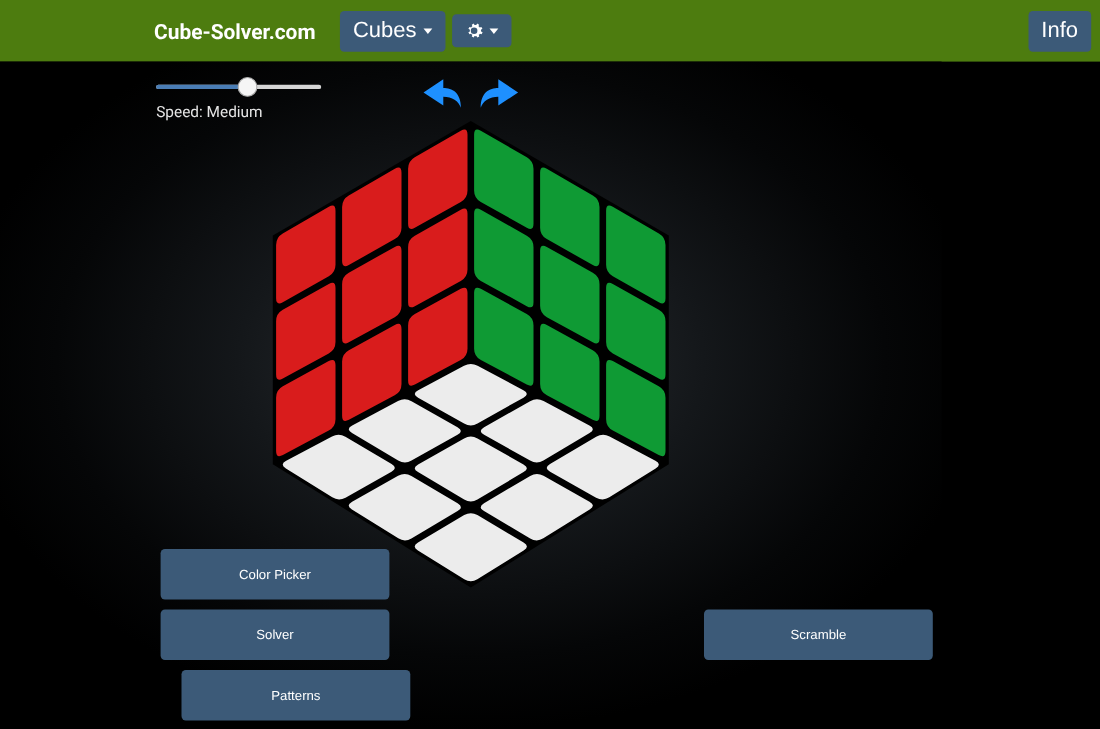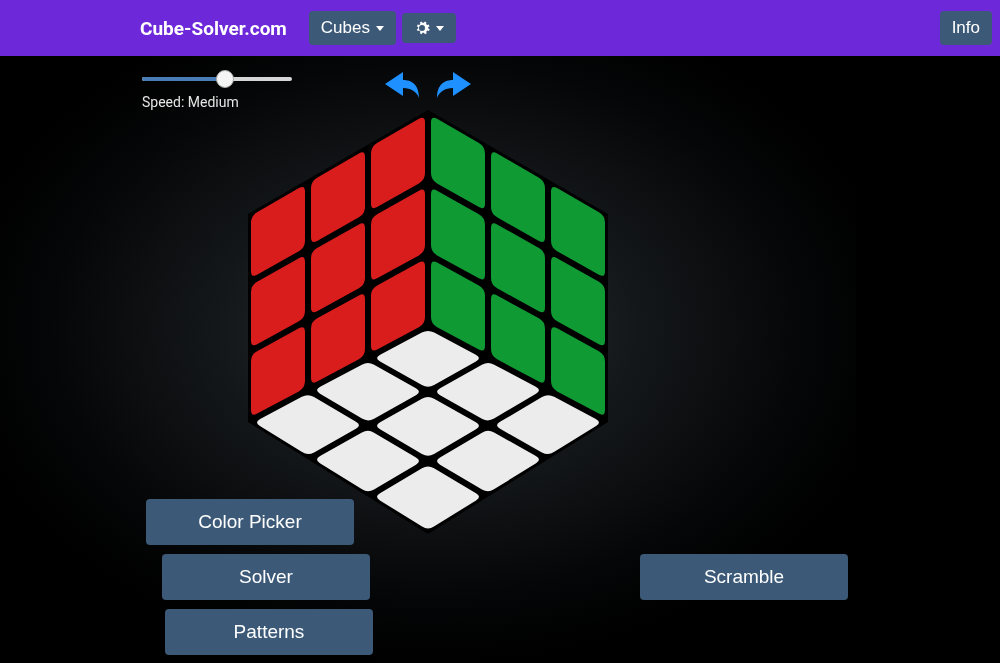--- a/index.html
+++ b/index.html
@@ -2,39 +2,39 @@
 <html><head>
 <meta charset="utf-8">
 <style>
   * { box-sizing: border-box; margin: 0; padding: 0; }
   html, body { width: 1000px; height: 663px; overflow: hidden; font-family: -apple-system, BlinkMacSystemFont, "Segoe UI", Roboto, Arial, sans-serif; }
   body { background: #000; color: #fff; position: relative; }
 
   
   .navbar {
     height: 56px;
-    background: #6d28d9;
+    background: #4d7c0f;
     display: flex;
     align-items: center;
     padding: 0 8px 0 0;
   }
   .brand {
     font-weight: 700;
     font-size: 19px;
     color: #fff;
     padding: 0 16px 0 140px;
     white-space: nowrap;
   }
   .nav-btn {
     background: #3c5a78;
     color: #fff;
     border: none;
     border-radius: 4px;
     padding: 7px 12px;
-    font-size: 17px;
+    font-size: 20px;
     margin-left: 6px;
     cursor: pointer;
     display: inline-flex;
     align-items: center;
     gap: 4px;
   }
   .spacer { flex: 1; }
   .caret {
     width: 0; height: 0;
     border-left: 4px solid transparent;
@@ -119,26 +119,26 @@
 
   
   .btn {
     position: absolute;
     width: 208px;
     height: 46px;
     background: #3c5a78;
     color: #fff;
     border: none;
     border-radius: 4px;
-    font-size: 19px;
+    font-size: 12px;
     cursor: pointer;
     text-align: center;
   }
   .btn-picker   { left: 146px; top: 443px; }
-  .btn-solver   { left: 146px; top: 498px; margin-left: 16px; }
+  .btn-solver   { left: 146px; top: 498px; }
   .btn-patterns { left: 146px; top: 553px; margin-left: 19px; }
   .btn-scramble { left: 640px; top: 498px; }
   .btn-reset    { left: 640px; top: 553px; }
 </style>
 </head>
 <body>
 
 <div class="navbar">
   <div class="brand">Cube-Solver.com</div>
 

